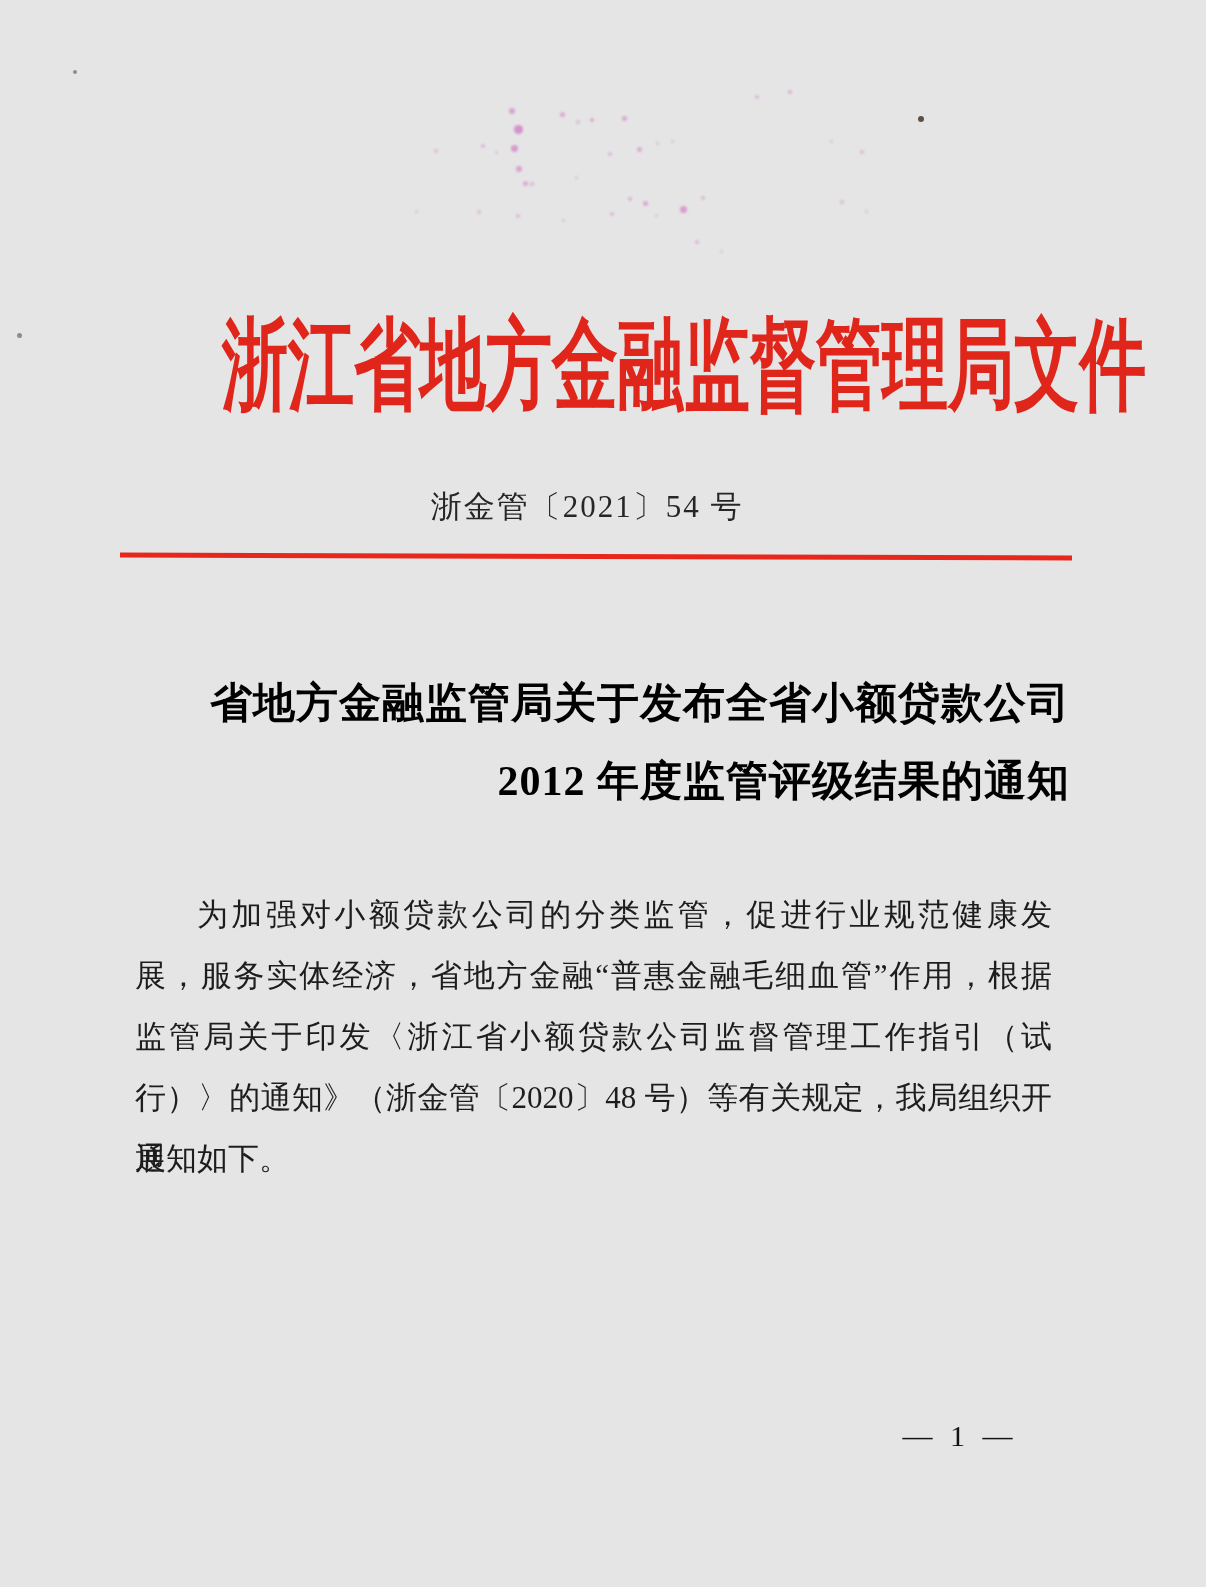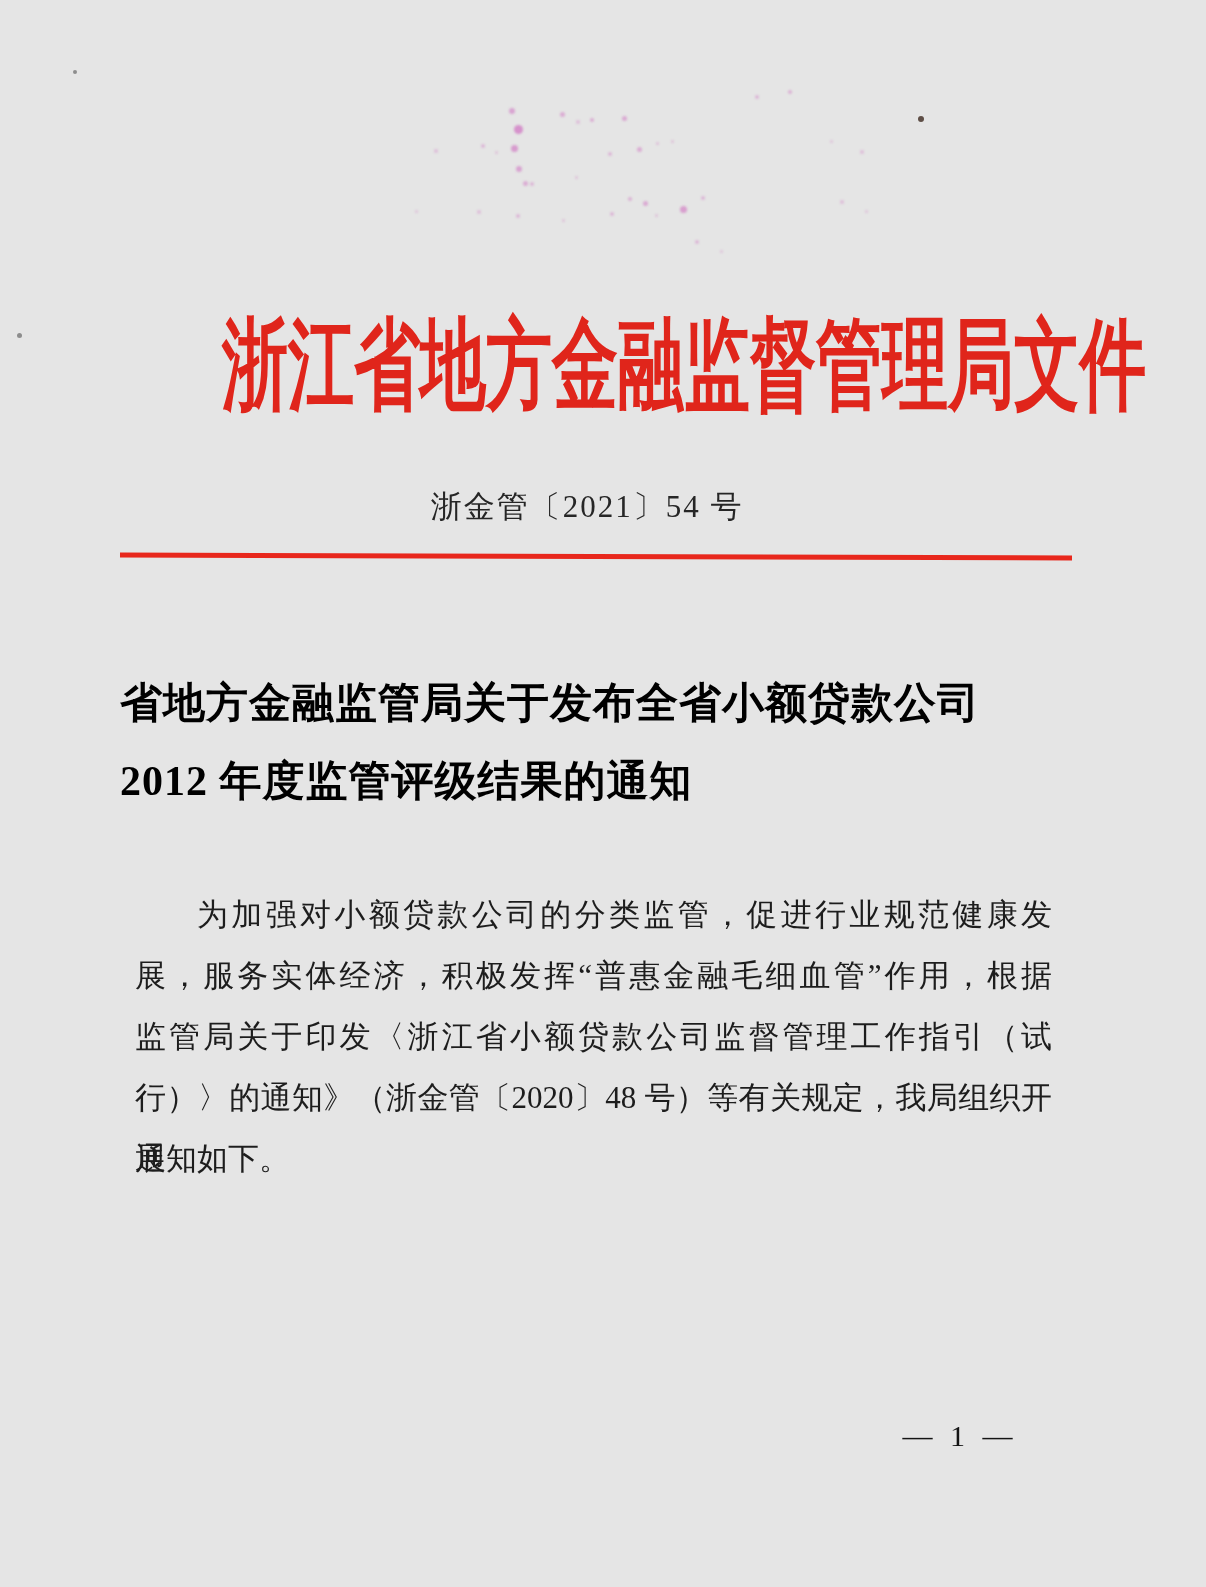--- a/index.html
+++ b/index.html
@@ -67,21 +67,21 @@
     background: #e8271c;
     transform: rotate(0.18deg);
   }
 
   
   .doc-title {
     position: absolute;
     top: 664px;
     left: 120px;
     width: 950px;
-    text-align: left;
+    text-align: right;
     font-weight: bold;
     font-size: 42px;
     line-height: 78px;
     letter-spacing: 1px;
     color: #000000;
   }
 
   
   .body-text {
     position: absolute;
@@ -175,21 +175,21 @@
 
   <div class="red-line"></div>
 
   <div class="doc-title">
     <div>省地方金融监管局关于发布全省小额贷款公司</div>
     <div>2012 年度监管评级结果的通知</div>
   </div>
 
   <div class="body-text">
     <div class="line fill indent">为加强对小额贷款公司的分类监管，促进行业规范健康发</div>
-    <div class="line fill">展，服务实体经济，积极发挥“普惠金融毛细血管”作用，根据</div>
+    <div class="line fill">展，服务实体经济，省地方金融“普惠金融毛细血管”作用，根据</div>
     <div class="line fill">监管局关于印发〈浙江省小额贷款公司监督管理工作指引（试</div>
     <div class="line fill">行）〉的通知》（浙金管〔2020〕48 号）等有关规定，我局组织开展</div>
     <div class="line">通知如下。</div>
   </div>
 
   <div class="page-number">— 1 —</div>
 
 </div>
 
 </body></html>

